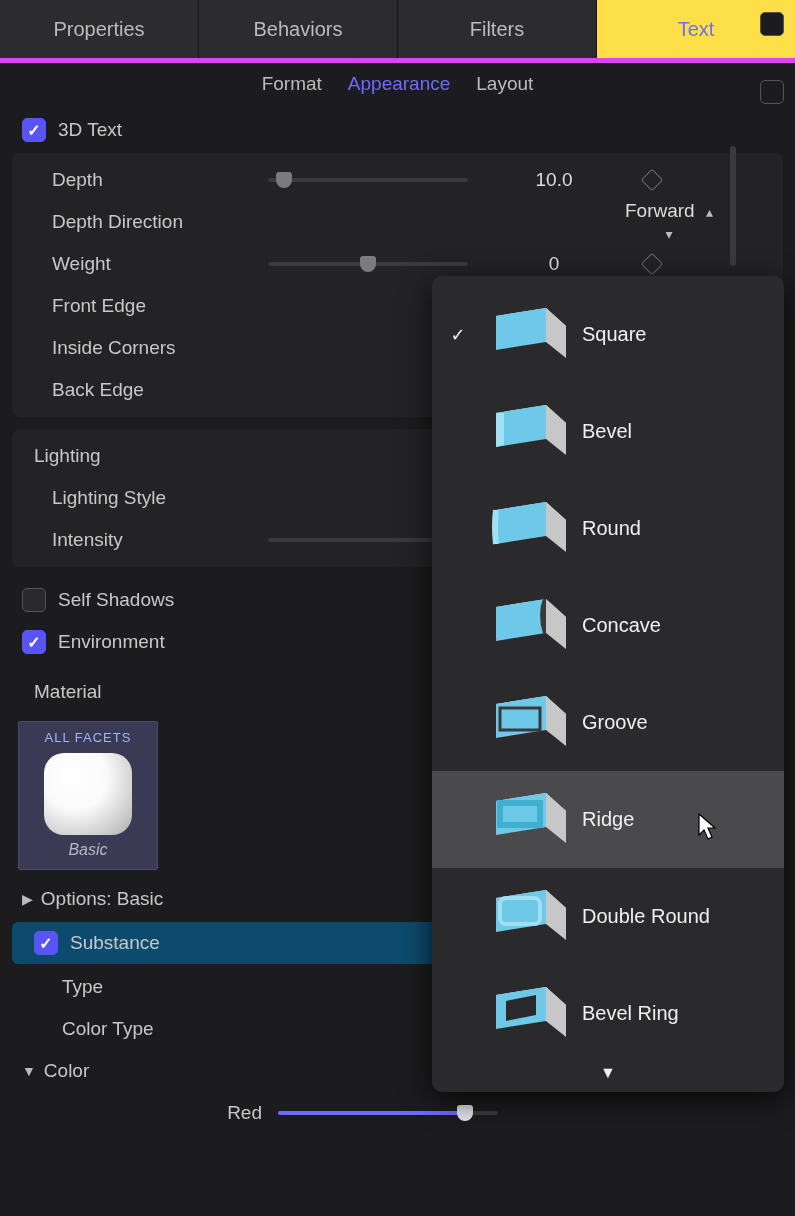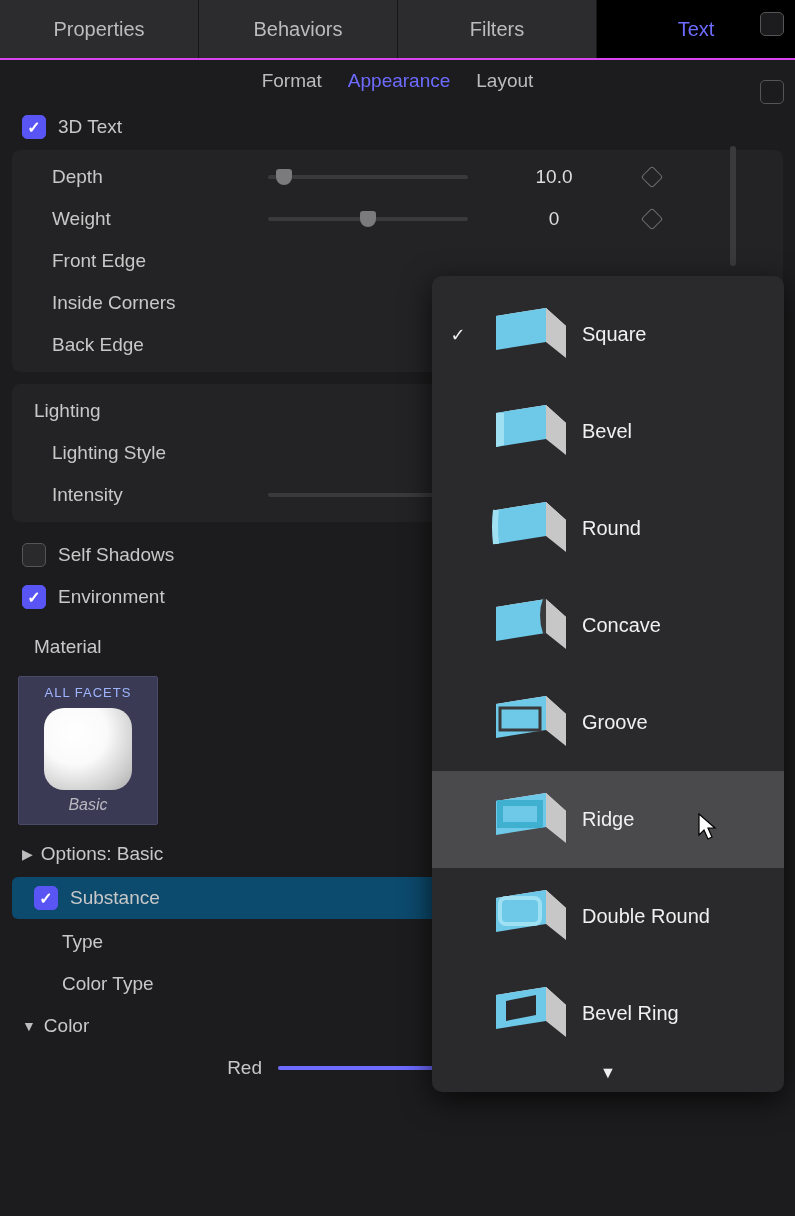--- a/index.html
+++ b/index.html
@@ -10,34 +10,34 @@
     color: #e0e0e0;
     width: 795px;
     height: 1216px;
     overflow: hidden;
     font-size: 18px;
   }
   .tabs {
     display: flex;
     height: 58px;
     background: #2c2c2e;
-    border-bottom: 2px solid #d946ef;
+    border-bottom: 5px solid #d946ef;
   }
   .tabs .tab {
     flex: 1;
     display: flex;
     align-items: center;
     justify-content: center;
     color: #bcbcbc;
     border-right: 1px solid #161617;
     font-size: 20px;
     cursor: pointer;
   }
   .tabs .tab:last-child { border-right: none; }
-  .tabs .tab.active { color: #6e6bff; background: #000000; }
+  .tabs .tab.active { color: #6e6bff; background: #fde047; }
 
   .subtabs {
     display: flex;
     justify-content: center;
     gap: 26px;
     padding: 10px 0 14px 0;
     font-size: 19px;
   }
   .subtabs span { color: #bcbcbc; cursor: pointer; }
   .subtabs .active { color: #6e6bff; }
@@ -255,20 +255,29 @@
 <div class="params-block">
   <div class="row">
     <span class="label indent">Depth</span>
     <div class="slider">
         <div class="thumb" style="left:8%"></div>
       </div>
     <span class="value-cell">10.0</span>
     <span class="diamond"></span>
   </div>
   <div class="row">
+    <span class="label indent">Depth Direction</span>
+    <div style="flex:1"></div>
+    <span class="value-cell">
+      <span>Forward</span>
+      <span class="stepper">▴<br>▾</span>
+    </span>
+    <span style="width:34px"></span>
+  </div>
+  <div class="row">
     <span class="label indent">Weight</span>
     <div class="slider">
         <div class="thumb" style="left:50%"></div>
       </div>
     <span class="value-cell">0</span>
     <span class="diamond"></span>
   </div>
   <div class="row">
     <span class="label indent">Front Edge</span>
   </div>

